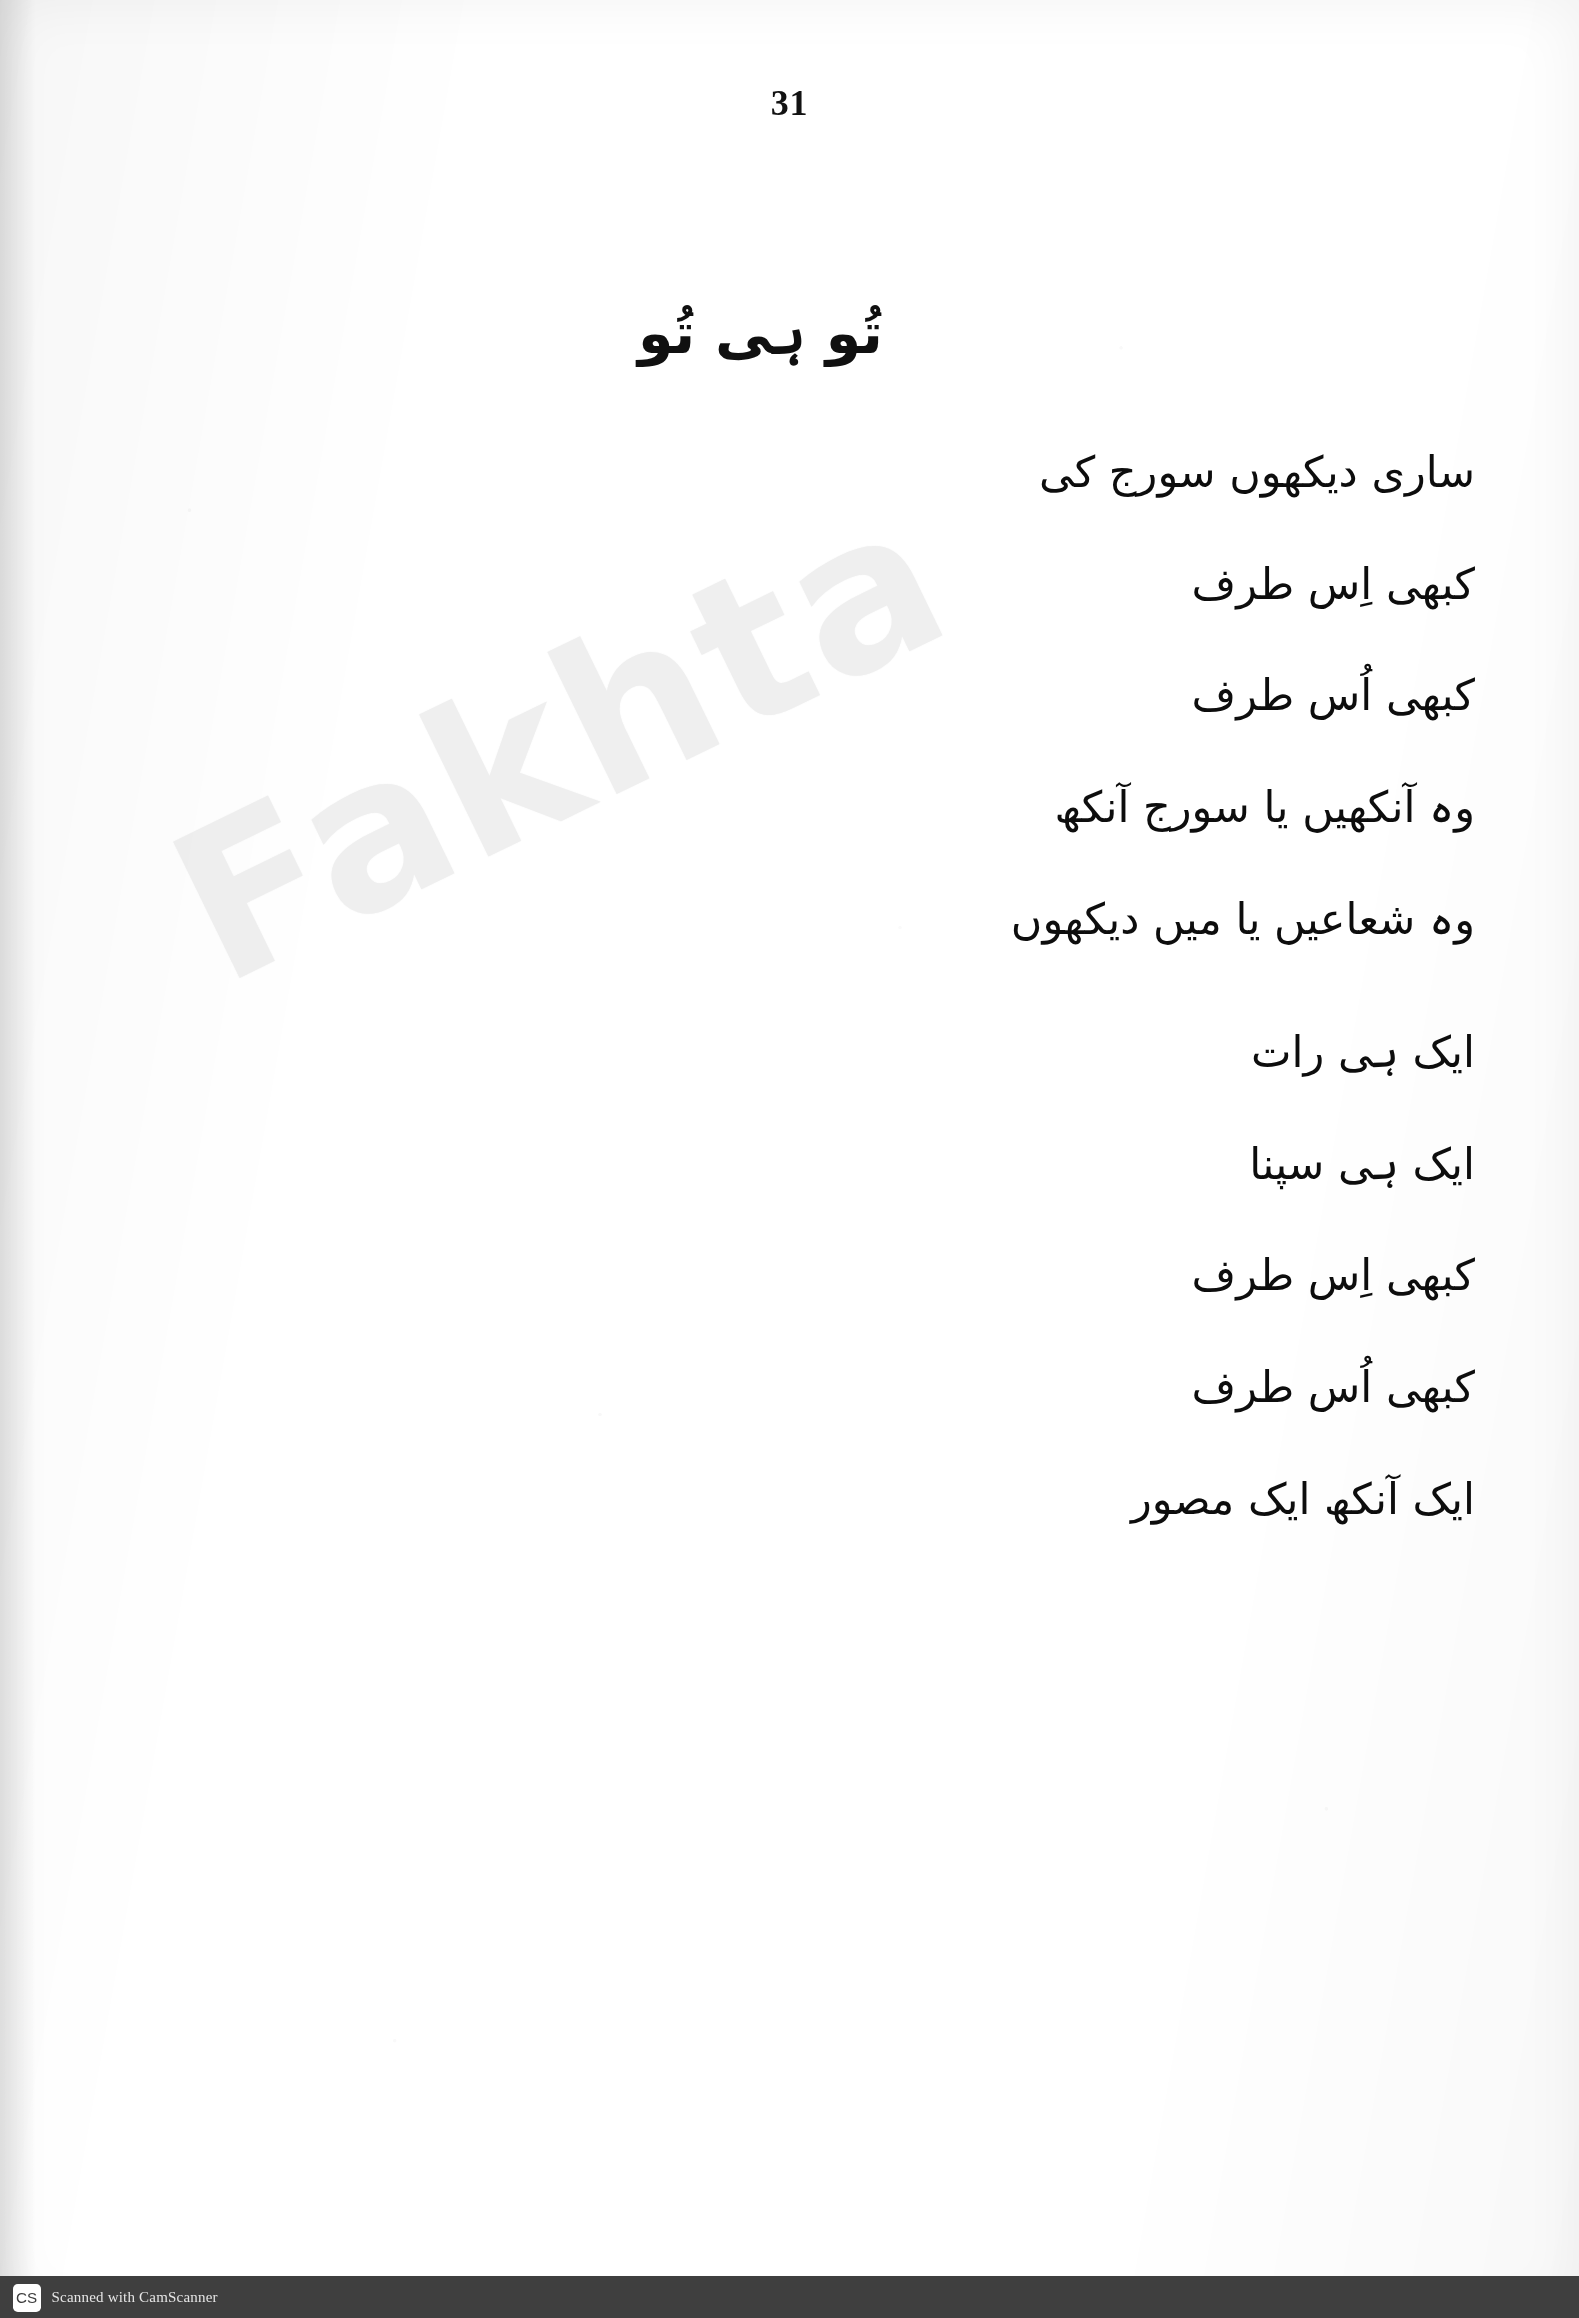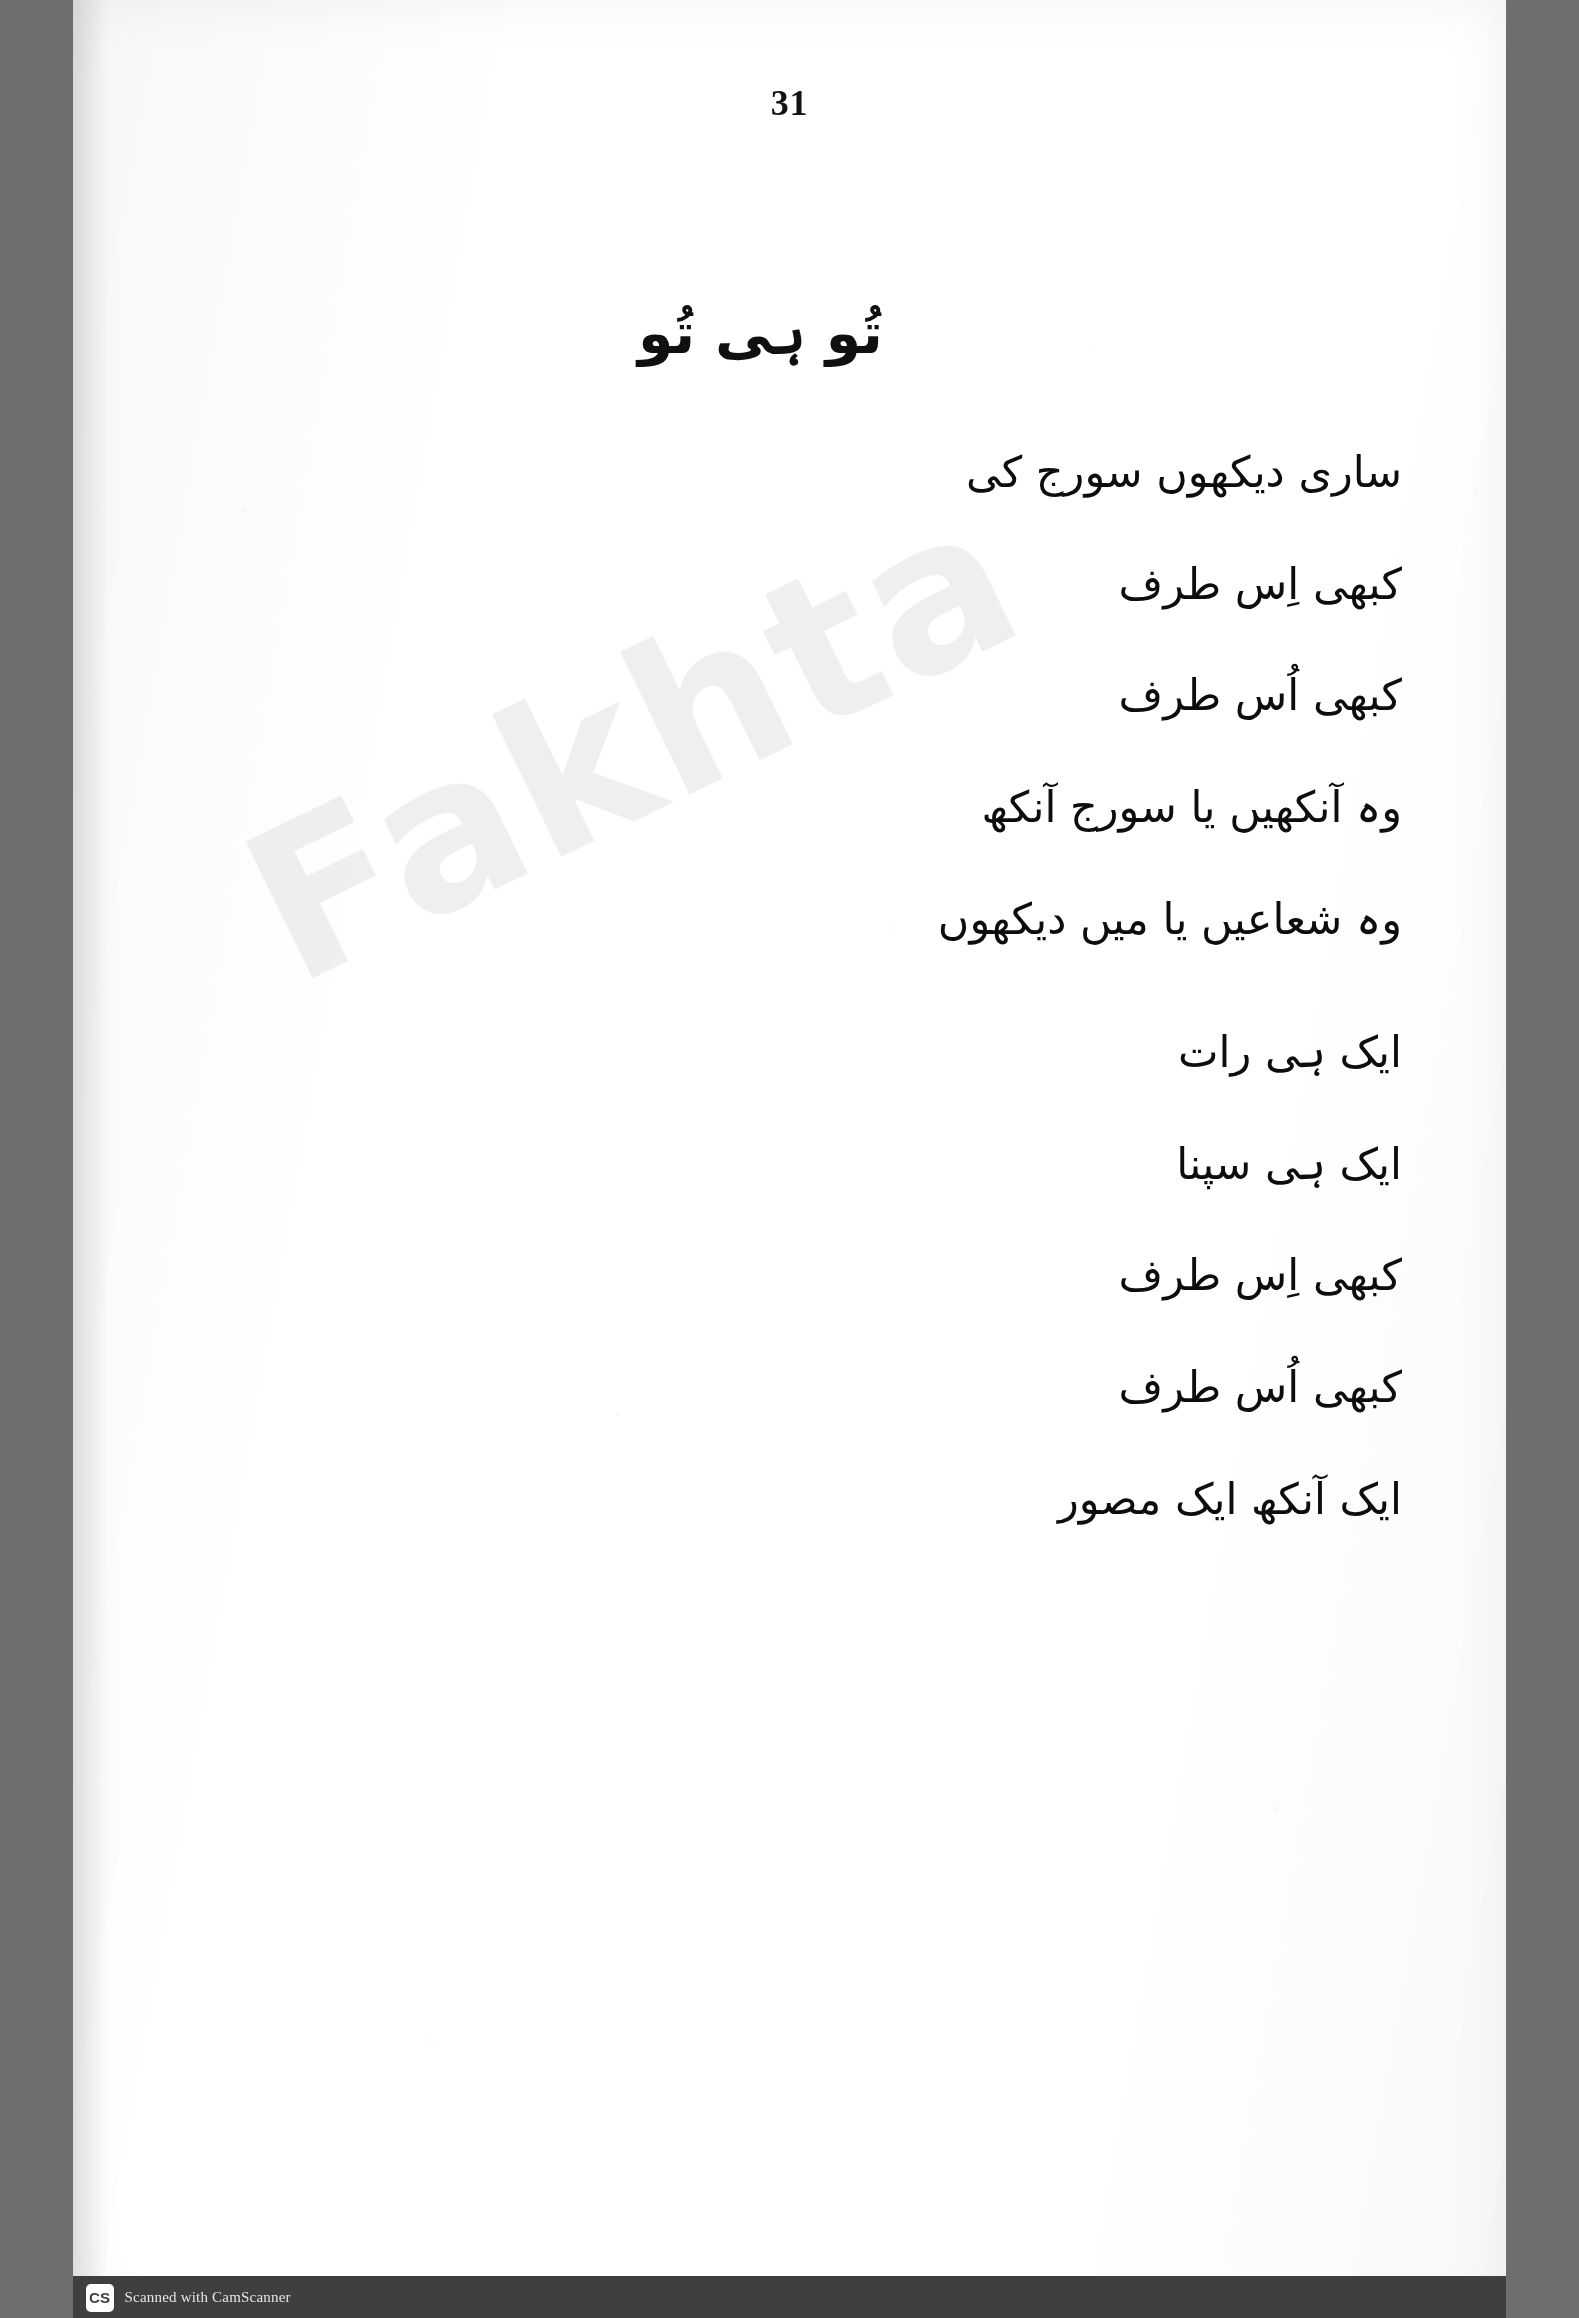--- a/index.html
+++ b/index.html
@@ -2,21 +2,21 @@
 <html lang="ur" dir="rtl" style="font-size:11px"><head>
 <meta charset="utf-8">
 <style>
   html, body {
     margin: 0;
     padding: 0;
     background: #6e6e6e;
   }
   .page {
     position: relative;
-    width: 1433px;
+    width: 1579px;
     height: 2319px;
     margin: 0 auto;
     background: #ffffff;
     overflow: hidden;
     font-family: "DejaVu Sans", "Liberation Sans", sans-serif;
   }
 
   
   .paper-texture {
     position: absolute;
@@ -126,21 +126,21 @@
     direction: ltr;
   }
   .cs-badge {
     width: 28px;
     height: 28px;
     margin-left: 12.5px;
     background: #ffffff;
     border-radius: 4.8px;
     color: #3f3f3f;
     font-size: 15.2px;
-    font-weight: 700;
+    font-weight: 400;
     display: flex;
     align-items: center;
     justify-content: center;
     font-family: "Liberation Sans", sans-serif;
   }
   .cs-text {
     margin-left: 11px;
     color: #e5e5e5;
     font-size: 15px;
     font-family: Liberation Serif, serif;

